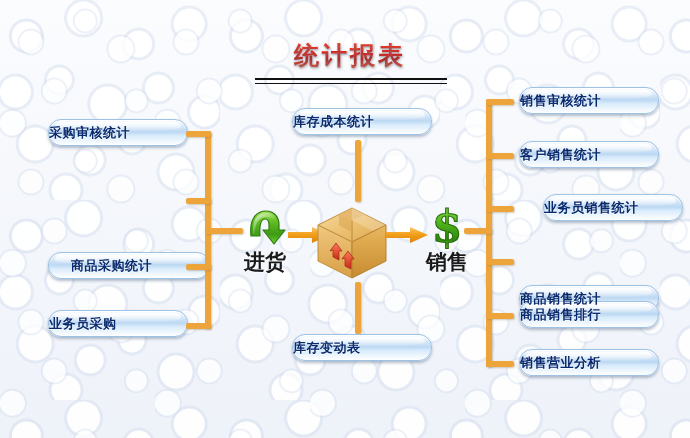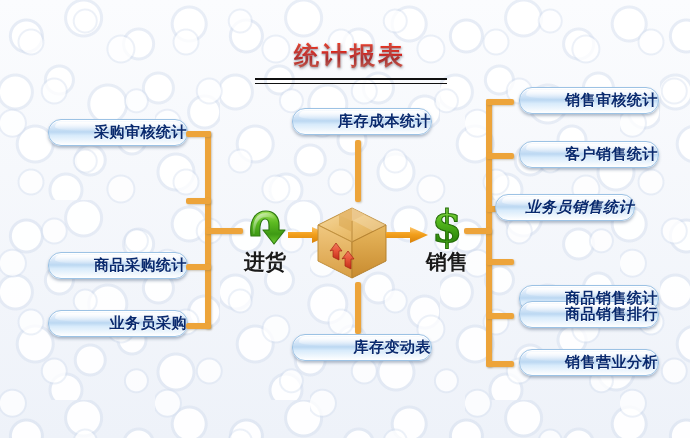--- a/index.html
+++ b/index.html
@@ -60,28 +60,28 @@
     -webkit-background-clip:text;background-clip:text;color:transparent;
     -webkit-text-fill-color:transparent;
     text-shadow:0 1px 2px rgba(120,120,130,.45);
     filter:drop-shadow(1px 1px 1px rgba(150,150,160,.5));
   }
   #title-rule{position:absolute;left:255px;top:78px;width:192px;height:0;
     border-top:2px solid #111;border-bottom:1px solid #111;height:3px;}
 
   
   .pill{
-    position:absolute;height:25px;line-height:25px;text-align:right;
+    position:absolute;height:25px;line-height:25px;text-align:left;
     border-radius:13px;
     background:linear-gradient(180deg,#ffffff 0%,#e3eefb 18%,#bcd8f2 48%,#d8ebfb 62%,#ffffff 100%);
     border:1px solid #9cc2e4;
     box-shadow:0 2px 3px rgba(90,110,140,.45), inset 0 1px 0 rgba(255,255,255,.9);
     color:#0a2a6e;
     font-family:"DejaVu Serif","Liberation Serif",serif;
-    font-size:15px;font-weight:bold;letter-spacing:.5px;
+    font-size:13px;font-weight:bold;letter-spacing:.5px;
     white-space:nowrap;
     text-shadow:0 1px 0 rgba(255,255,255,.75);
   }
   .pill::after{
     content:"";position:absolute;left:6px;right:6px;top:2px;height:9px;
     border-radius:10px 10px 50% 50%/10px 10px 8px 8px;
     background:linear-gradient(180deg,rgba(255,255,255,.95),rgba(255,255,255,.05));
     pointer-events:none;
   }
   .pill span{position:relative;z-index:2;}
@@ -110,21 +110,21 @@
   <div id="bg-texture2"></div>
 
   <div id="title-wrap">
     <div id="page-title">统计报表</div>
   </div>
   <div id="title-rule"></div>
 
   <div class="pill" style="left:48px;top:119px;width:138px;">
     <span>采购审核统计</span>
   </div>
-  <div class="pill" style="left:48px;top:252px;width:138px;">
+  <div class="pill" style="left:48px;top:252px;width:138px;padding-left:22px;">
     <span>商品采购统计</span>
   </div>
   <div class="pill" style="left:48px;top:310px;width:138px;">
     <span>业务员采购</span>
   </div>
 
   <div class="conn v" style="left:205px;top:131px;height:198px;"></div>
 
   <div class="conn h" style="left:186px;top:131px;width:25px;"></div>
   <div class="conn h" style="left:186px;top:198px;width:25px;"></div>
@@ -252,21 +252,21 @@
   <div class="conn h" style="left:486px;top:361px;width:28px;"></div>
 
   <div class="conn h" style="left:464px;top:228px;width:28px;"></div>
 
   <div class="pill" style="left:519px;top:87px;width:138px;">
     <span>销售审核统计</span>
   </div>
   <div class="pill" style="left:519px;top:141px;width:138px;">
     <span>客户销售统计</span>
   </div>
-  <div class="pill" style="left:495px;top:194px;width:138px;font-style:italic;">
+  <div class="pill" style="left:543px;top:194px;width:138px;">
     <span>业务员销售统计</span>
   </div>
   <div class="pill" style="left:519px;top:247px;width:138px;margin-top:38px;">
     <span>商品销售统计</span>
   </div>
   <div class="pill" style="left:519px;top:301px;width:138px;">
     <span>商品销售排行</span>
   </div>
   <div class="pill" style="left:519px;top:349px;width:138px;">
     <span>销售营业分析</span>

